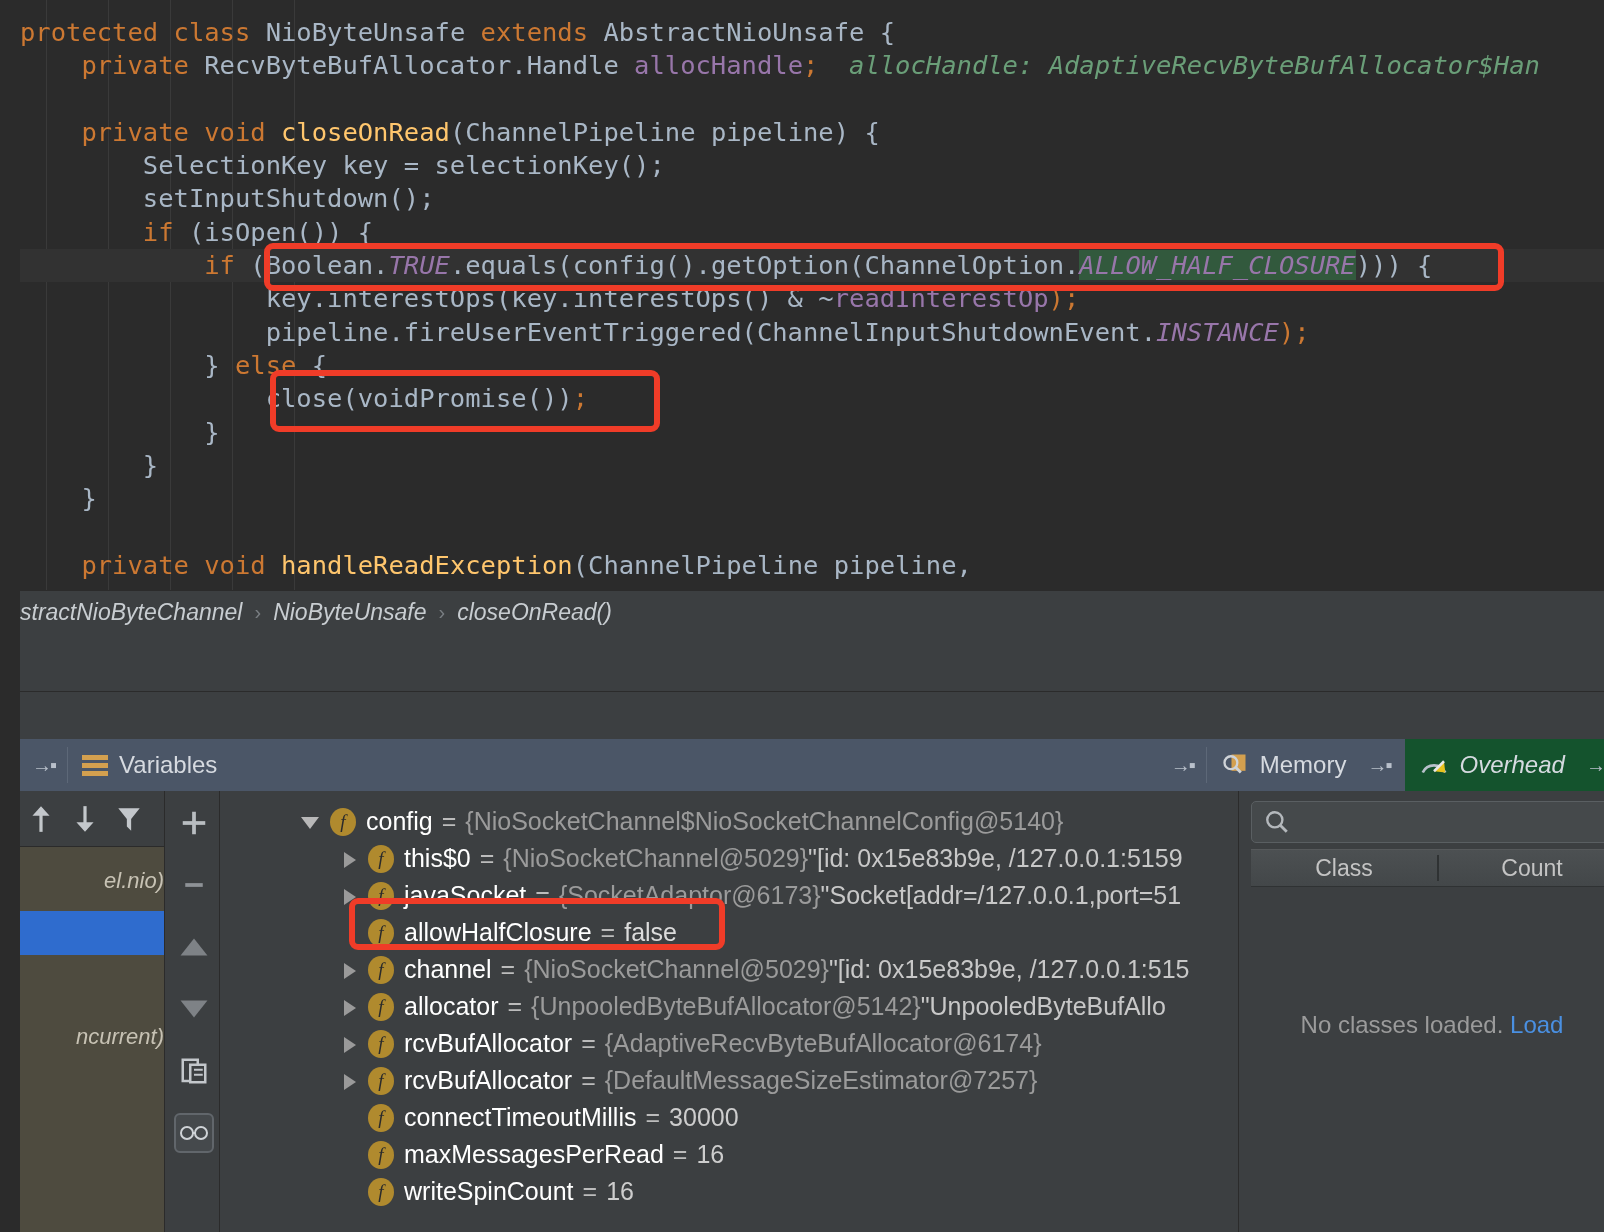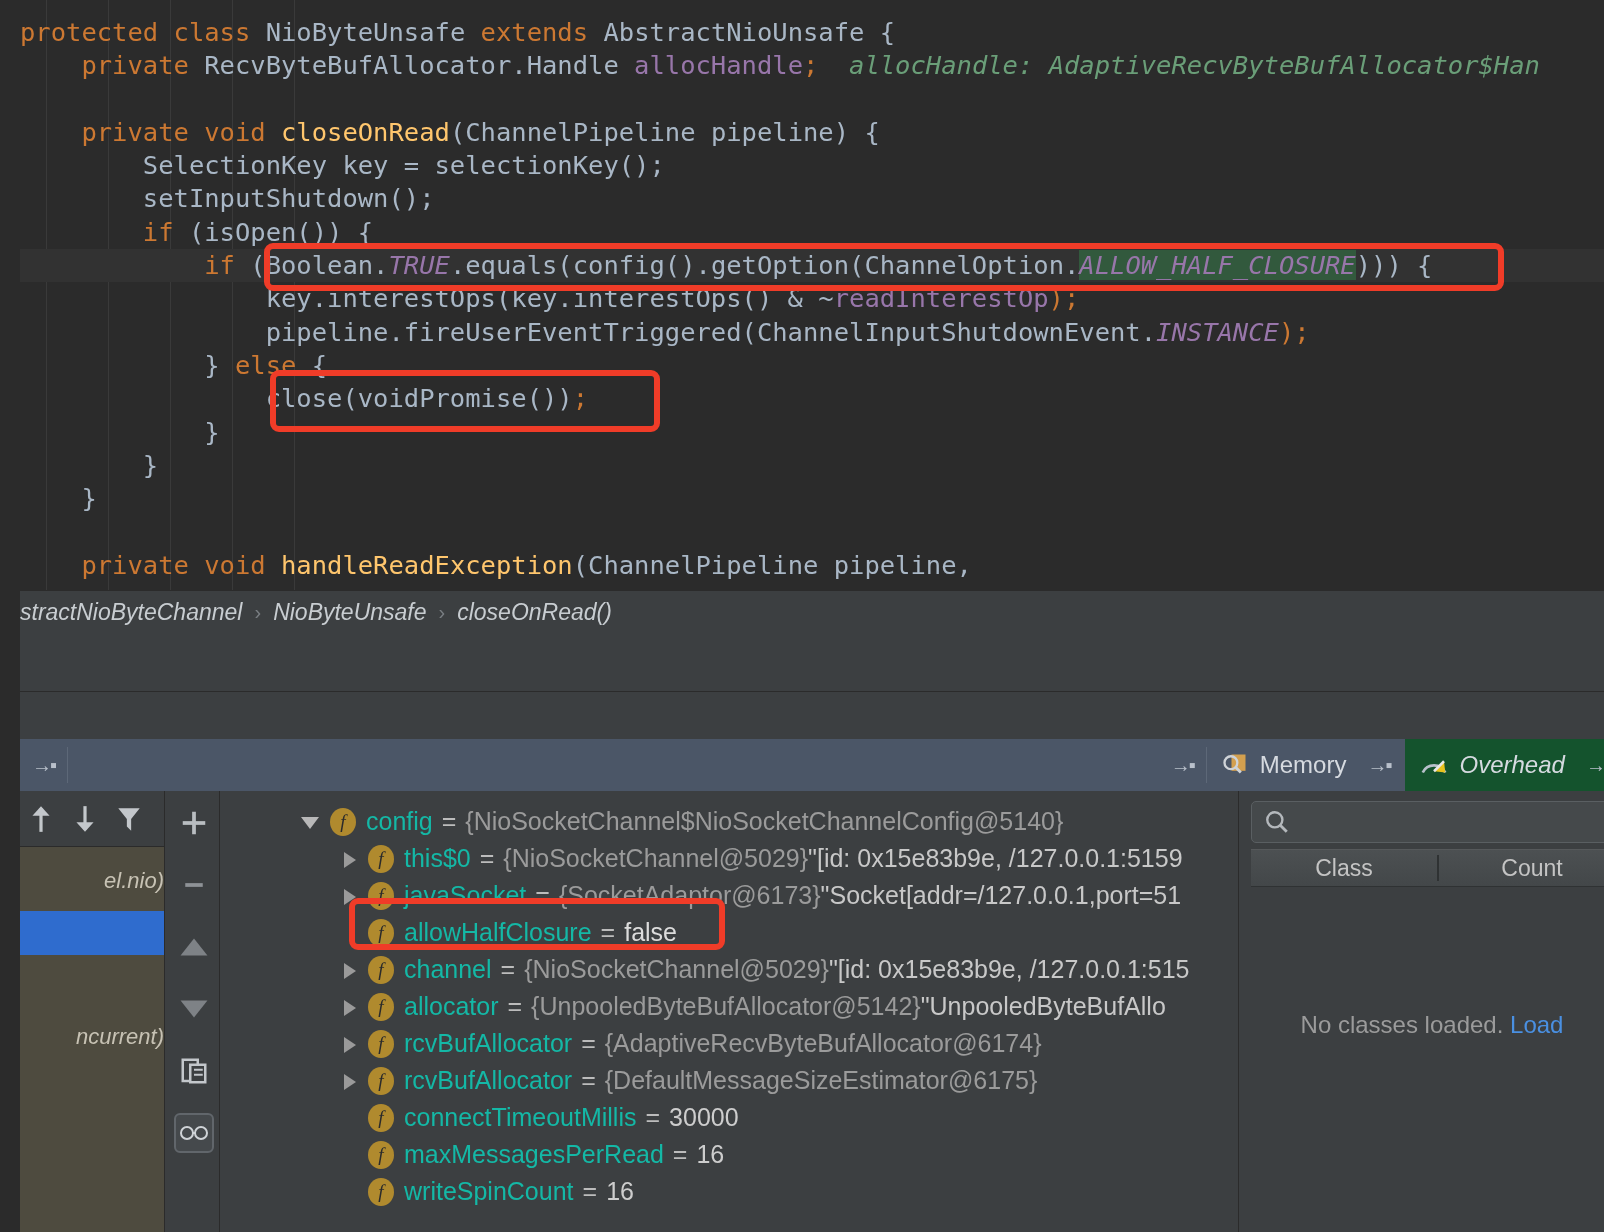--- a/index.html
+++ b/index.html
@@ -169,21 +169,21 @@
     border-top: 12px solid #b8b8b8;
     border-left: 9px solid transparent; border-right: 9px solid transparent;
   }
   .fico {
     width: 26px; height: 28px; flex: 0 0 26px; margin-right: 10px;
     border-radius: 50%; background: #b08a2e;
     color: #2b2b2b; font-size: 19px; font-style: italic;
     display: flex; align-items: center; justify-content: center;
     font-family: "Liberation Serif", serif;
   }
-  .vname { color: #14b8a6; }
+  .vname { color: #ffffff; }
   .veq   { color: #bcbcbc; margin: 0 9px; }
   .vval  { color: #9b9b9b; }
   .vval.num { color: #cdcdcd; }
   .vval.bool { color: #dcdcdc; }
   .vstr  { color: #c8c8c8; }
 
   
   .memview {
     position: absolute; left: 1218px; top: 52px; width: 386px; height: 441px;
     background: #3c3f41; border-left: 1px solid #2b2b2b;
@@ -243,20 +243,28 @@
     </div>
 
   <div class="gap-a"></div>
   <div class="gap-b"></div>
 
   <div class="debugpanel">
 
     <div class="tabbar">
       <span class="pin">→▪</span>
       <div class="tab-divider"></div>
+      <div class="tab">
+        <span class="icon-variables">
+            <i></i>
+            <i></i>
+            <i></i>
+          </span>
+        <span>Variables</span>
+      </div>
       <div style="flex:1"></div>
       <span class="pin">→▪</span>
       <div class="tab-divider"></div>
       <div class="tab">
         <svg class="icon-memory" viewBox="0 0 24 24">
           <rect x="9" y="3" width="12" height="14" fill="#d4a04f"></rect>
           <circle cx="8.5" cy="10" r="5.5" fill="none" stroke="#cfd3d8" stroke-width="2"></circle>
           <line x1="12.5" y1="14" x2="17" y2="18.5" stroke="#cfd3d8" stroke-width="2.4"></line>
         </svg>
         <span>Memory</span>
@@ -387,21 +395,21 @@
           <span class="fico">f</span>
           <span class="vname">rcvBufAllocator</span>
           <span class="veq">=</span>
           <span class="vval ">{AdaptiveRecvByteBufAllocator@6174}</span>
         </div>
         <div class="varrow" style="top: 271px; padding-left: 118px;">
           <span class="twisty closed"></span>
           <span class="fico">f</span>
           <span class="vname">rcvBufAllocator</span>
           <span class="veq">=</span>
-          <span class="vval ">{DefaultMessageSizeEstimator@6175}</span>
+          <span class="vval ">{DefaultMessageSizeEstimator@7257}</span>
         </div>
         <div class="varrow" style="top: 308px; padding-left: 118px;">
           <span class="twisty "></span>
           <span class="fico">f</span>
           <span class="vname">connectTimeoutMillis</span>
           <span class="veq">=</span>
           <span class="vval num">30000</span>
         </div>
         <div class="varrow" style="top: 345px; padding-left: 118px;">
           <span class="twisty "></span>

